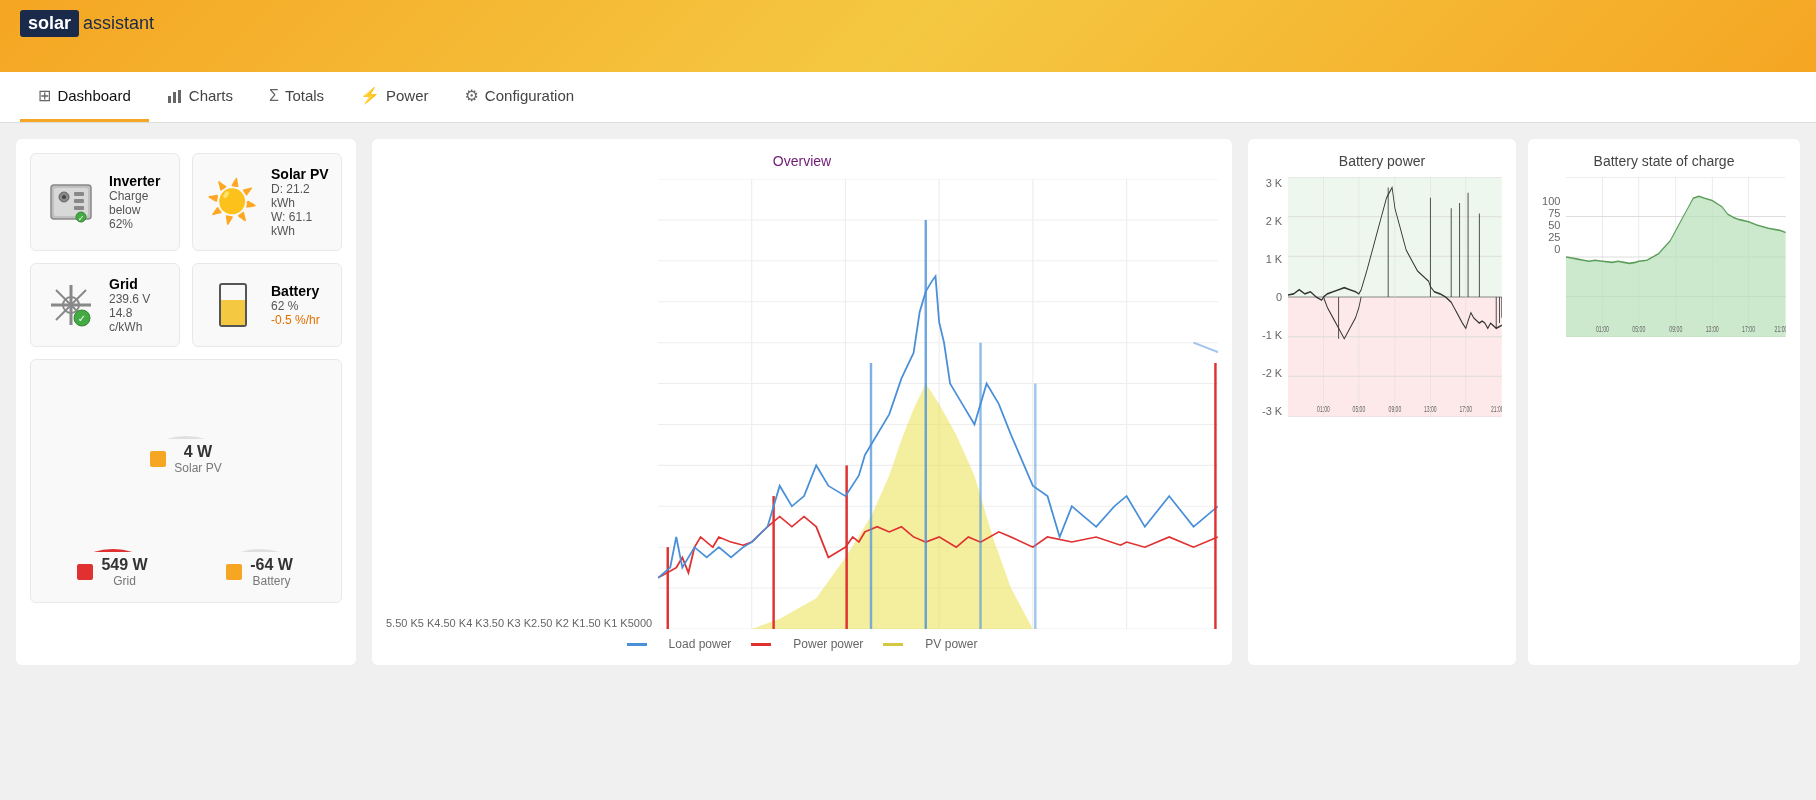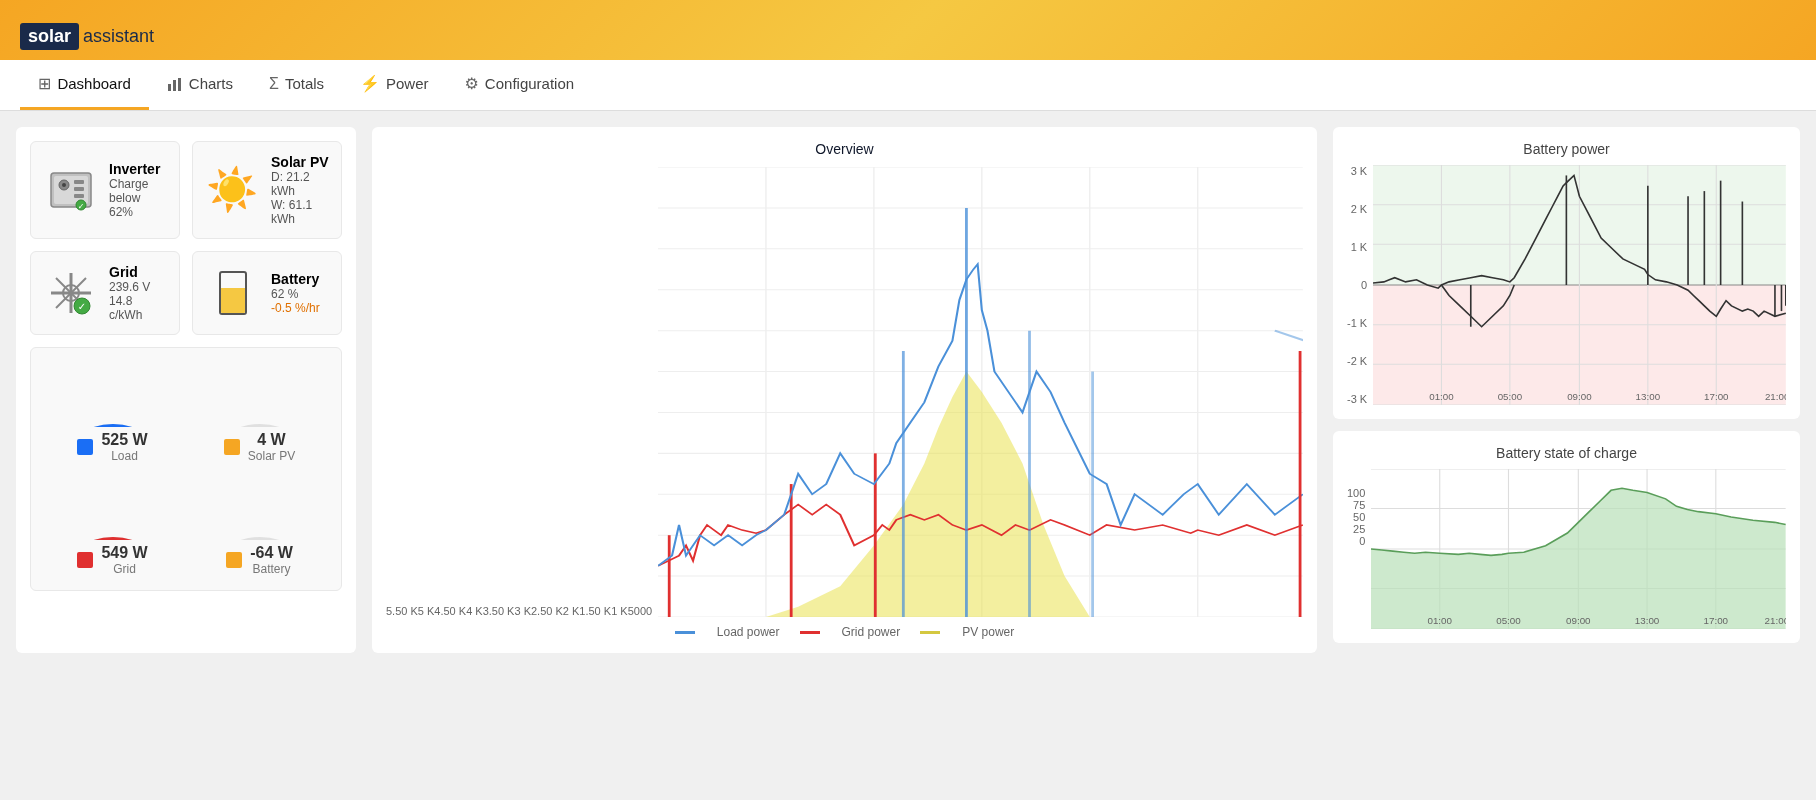--- a/index.html
+++ b/index.html
@@ -3,22 +3,22 @@
   <meta charset="utf-8">
   <style>
     * { box-sizing: border-box; margin: 0; padding: 0; }
     body { font-family: Arial, sans-serif; background: #f0f0f0; }
 
     
     .header {
       background: linear-gradient(135deg, #f5a623 0%, #f5c842 50%, #f5a623 100%);
       padding: 10px 20px;
       display: flex;
-      align-items: flex-end;
-      height: 60px;
+      align-items: flex-start;
+      height: 72px;
     }
     .logo {
       display: flex;
       align-items: center;
       gap: 4px;
     }
     .logo-solar {
       background: #1a2a4a;
       color: white;
       font-weight: bold;
@@ -152,21 +152,21 @@
       flex: 1;
       background: white;
       border-radius: 6px;
       padding: 14px;
       min-width: 0;
     }
 
     .chart-title {
       text-align: center;
       font-size: 14px;
-      color: #0f172a;
+      color: #701a75;
       margin-bottom: 10px;
     }
 
     .chart-legend {
       display: flex;
       justify-content: center;
       gap: 20px;
       margin-top: 8px;
       font-size: 12px;
       color: #666;
@@ -176,24 +176,24 @@
       align-items: center;
       gap: 22px;
     }
     .legend-line {
       width: 20px;
       height: 3px;
     }
 
     
     .right-panel {
-      width: 467px;
+      width: 552px;
       flex-shrink: 0;
       display: flex;
-      flex-direction: column;
+      flex-direction: row;
       gap: 12px;
     }
 
     .chart-card {
       background: white;
       border-radius: 6px;
       padding: 14px;
     }
 
     .chart-card-title {
@@ -341,35 +341,20 @@
           <div class="name">Battery</div>
           <div class="detail1">62 %</div>
           <div class="highlight" style="font-size:12px;color:#e07000;">-0.5 %/hr</div>
         </div>
       </div>
     </div>
 
     <div style="background:#f9f9f9; border:1px solid #e8e8e8; border-radius:6px; padding:14px;">
       <div style="display:flex; gap:12px;">
 
-        <div style="flex:1; display:flex; flex-direction:column; align-items:center;">
-          <div style="position:relative; width:120px; height:65px; overflow:hidden;">
-            <svg width="120" height="120" viewBox="0 0 120 120">
-              <path d="M 10 100 A 55 55 0 0 1 110 100" fill="none" stroke="#e0e0e0" stroke-width="12" stroke-linecap="round"></path>
-              <path d="M 10 100 A 55 55 0 0 1 110 100" fill="none" stroke="#1a6ef5" stroke-width="12" stroke-linecap="round" stroke-dasharray="172.8 172.8" stroke-dashoffset="84"></path>
-            </svg>
-          </div>
-          <div class="gauge-with-indicator">
-            <div class="color-indicator" style="background:#1a6ef5;"></div>
-            <div>
-              <div class="gauge-value">525 W</div>
-              <div class="gauge-label">Load</div>
-            </div>
-          </div>
-        </div>
 
         <div style="flex:1; display:flex; flex-direction:column; align-items:center;">
           <div style="position:relative; width:120px; height:65px; overflow:hidden;">
             <svg width="120" height="120" viewBox="0 0 120 120">
               <path d="M 10 100 A 55 55 0 0 1 110 100" fill="none" stroke="#e0e0e0" stroke-width="12" stroke-linecap="round"></path>
               <path d="M 10 100 A 55 55 0 0 1 110 100" fill="none" stroke="#f5a623" stroke-width="12" stroke-linecap="round" stroke-dasharray="172.8 172.8" stroke-dashoffset="171"></path>
             </svg>
           </div>
           <div class="gauge-with-indicator">
             <div class="color-indicator" style="background:#f5a623;"></div>
@@ -491,21 +476,21 @@
       </div>
     </div>
 
     <div class="chart-legend">
       <div class="legend-item">
         <div class="legend-line" style="background:#4a90d9;"></div>
         <span>Load power</span>
       </div>
       <div class="legend-item">
         <div class="legend-line" style="background:#e03030;"></div>
-        <span>Grid power</span>
+        <span>Power power</span>
       </div>
       <div class="legend-item">
         <div class="legend-line" style="background:#d4c840;"></div>
         <span>PV power</span>
       </div>
     </div>
   </div>
 
   <div class="right-panel">
 

